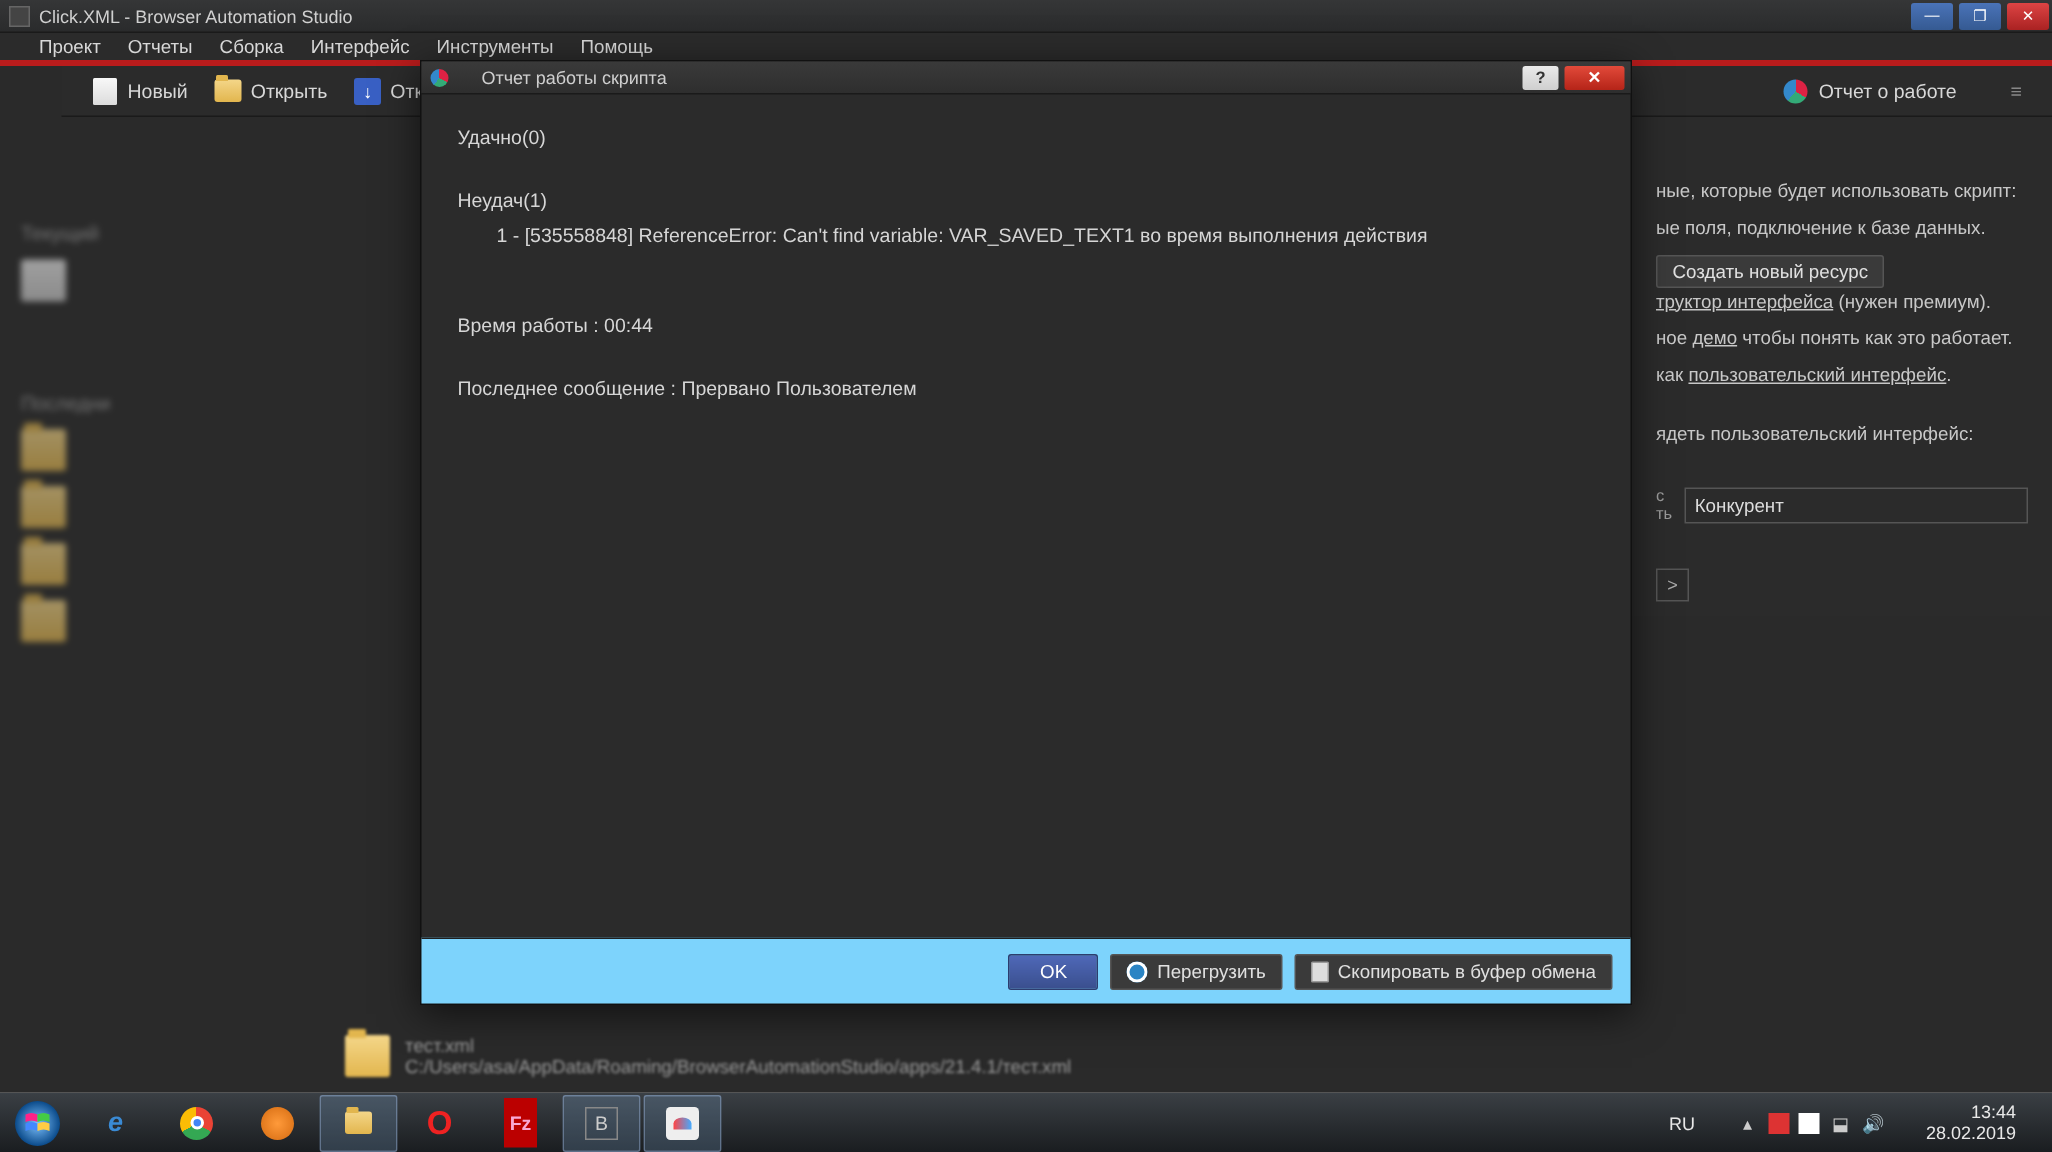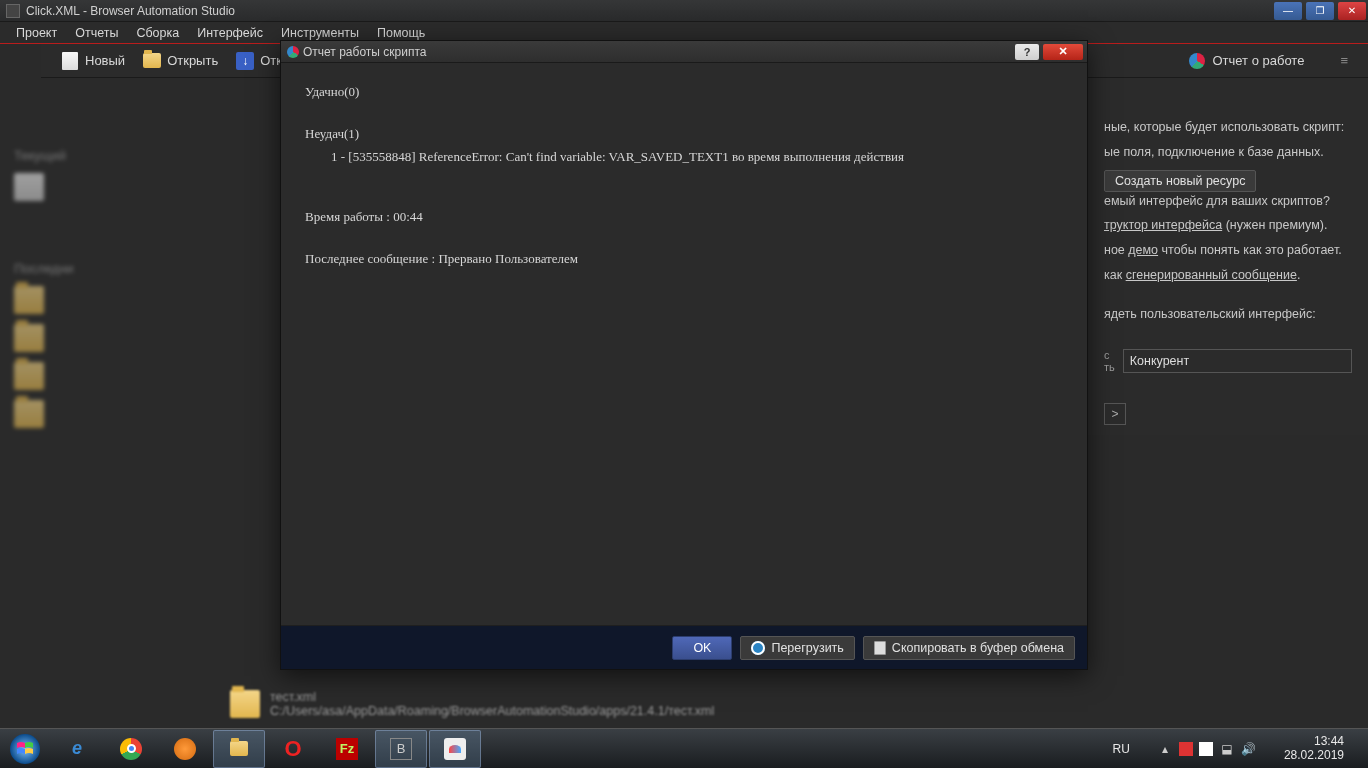--- a/index.html
+++ b/index.html
@@ -51,22 +51,22 @@
 .win-ctrls { margin-left: auto; display: flex; }
 .win-btn {
   width: 28px; height: 18px; margin: 0 2px; border-radius: 2px;
   display: flex; align-items: center; justify-content: center;
   background: linear-gradient(180deg, #4a73b8, #355a92);
   color: #fff; font-size: 10px;
 }
 .win-btn.close { background: linear-gradient(180deg, #d44, #a22); }
 .menubar {
   height: 22px; background: #2b2b2b; display: flex; align-items: center; gap: 2px;
-  padding: 0 8px; font-size: 12.5px; color: #d8d8d8;
-  border-bottom: 1px solid #b91c1c;
+  padding: 0 18px; font-size: 12.5px; color: #d8d8d8;
+  border-bottom: 4px solid #b91c1c;
 }
 .menubar span { padding: 2px 8px; }
 .toolbar {
   height: 34px; background: #2b2b2b; display: flex; align-items: center; gap: 18px;
   padding: 0 20px; color: #d8d8d8; font-size: 13px;
   border-bottom: 1px solid #1a1a1a;
   margin-left: 41px;
 }
 .tool-item { display: flex; align-items: center; gap: 6px; }
 .tool-ic { width: 18px; height: 18px; display: inline-flex; align-items: center; justify-content: center; }
@@ -119,21 +119,21 @@
 
 
 .modal-wrap {
   position: absolute; left: 280px; top: 40px; width: 808px; height: 630px;
   background: #2b2b2b; border: 1px solid #111;
   box-shadow: 0 6px 24px rgba(0,0,0,.6);
   display: flex; flex-direction: column;
 }
 .modal-title {
   height: 22px; background: linear-gradient(180deg, #3a3a3a, #2e2e2e);
-  display: flex; align-items: center; padding-left: 6px; gap: 4px;
+  display: flex; align-items: center; padding-left: 6px; gap: 22px;
   color: #cfcfcf; font-size: 12px;
   border-bottom: 1px solid #1a1a1a;
 }
 .modal-title .spacer { flex:1; }
 .modal-ctrls { display:flex; gap:4px; padding-right:4px; }
 .m-help {
   width: 24px; height: 16px; border-radius: 2px;
   background: linear-gradient(180deg,#eaeaea,#cfcfcf);
   color:#333; font-size:11px; font-weight:bold;
   display:flex; align-items:center; justify-content:center;
@@ -142,24 +142,24 @@
   width: 40px; height: 16px; border-radius: 2px;
   background: linear-gradient(180deg,#e24a3a,#b52418);
   color:#fff; font-size:11px; font-weight:bold;
   display:flex; align-items:center; justify-content:center;
 }
 .modal-body {
   flex:1; padding: 20px 24px; color:#d6d6d6; font-size: 13px; line-height: 1.45;
   overflow:auto;
 }
 .modal-body .ind { margin-left: 26px; }
-.modal-body p { margin-bottom: 4px; font-family: Liberation Serif, serif; }
+.modal-body p { margin-bottom: 4px; }
 .modal-footer {
   height: 44px; display:flex; align-items:center; justify-content:flex-end;
-  gap: 8px; padding: 0 12px; background:#0f172a; border-top:1px solid #1f1f1f;
+  gap: 8px; padding: 0 12px; background:#7dd3fc; border-top:1px solid #1f1f1f;
 }
 .modal-footer .btn { height: 24px; }
 .btn.ok {
   background: linear-gradient(180deg,#4f68b8,#3a4f8e);
   border-color:#2c3d6e; padding: 3px 20px; color:#fff;
 }
 .btn .ic { width:14px; height:14px; margin-right:6px; border-radius:50%; display:inline-block; }
 .ic-reload { background:#2a84c4; box-shadow: inset 0 0 0 2px #fff; }
 .ic-copy { width:12px; height:14px; background:#ddd; border:1px solid #999; border-radius:1px; margin-right:6px; }
 
@@ -251,24 +251,23 @@
         <div>
           <div class="file-name">тест.xml</div>
           <div class="file-path">C:/Users/asa/AppData/Roaming/BrowserAutomationStudio/apps/21.4.1/тест.xml</div>
         </div>
       </div>
 
       <div class="right-panel">
         <div class="hint">ные, которые будет использовать скрипт:</div>
         <div class="hint">ые поля, подключение к базе данных.</div>
         <div style="margin:8px 0 0"><span class="btn">Создать новый ресурс</span></div>
-        <div class="hint">емый интерфейс для ваших скриптов?</div>
         <div class="hint"><a>труктор интерфейса</a><span> (нужен премиум).</span></div>
         <div class="hint"><span>ное </span><a>демо</a><span> чтобы понять как это работает.</span></div>
-        <div class="hint"><span>как </span><a>сгенерированный сообщение</a><span>.</span></div>
+        <div class="hint"><span>как </span><a>пользовательский интерфейс</a><span>.</span></div>
         <div class="hint" style="margin-top:20px">ядеть пользовательский интерфейс:</div>
         <div class="roles">
           <div style="white-space:pre-line;font-size:11px;color:#9a9a9a">с
 ть</div>
           <input class="role-input" value="Конкурент" style="">
         </div>
         <div class="nav-sq">&gt;</div>
       </div>
     </div>
   </div>
@@ -337,21 +336,21 @@
       </div>
     <div class="task-item act">
         <span class="task-icon">
           <span class="folder-ic"></span>
         </span>
       </div>
     <div class="task-item">
         <span class="task-icon" style="color:#e22;font-weight:bold;font-size:22px">O</span>
       </div>
     <div class="task-item">
-        <span class="task-icon" style="width:22px;height:22px;background:#b00;color:#bef264;font-weight:bold;display:flex;align-items:center;justify-content:center;font-size:13px">Fz</span>
+        <span class="task-icon" style="width:22px;height:33px;background:#b00;color:#f9a8d4;font-weight:bold;display:flex;align-items:center;justify-content:center;font-size:13px">Fz</span>
       </div>
     <div class="task-item act">
         <span class="task-icon" style="width:22px;height:22px;border:1px solid #888;color:#ccc;display:flex;align-items:center;justify-content:center;font-size:13px">B</span>
       </div>
     <div class="task-item act">
         <span class="task-icon" style="width:22px;height:22px;background:#eee;border-radius:3px;display:flex;align-items:center;justify-content:center">
           <span style="width:12px;height:8px;border-radius:50% 50% 0 0;background:linear-gradient(90deg,#f44,#4af)"></span>
         </span>
       </div>
 

